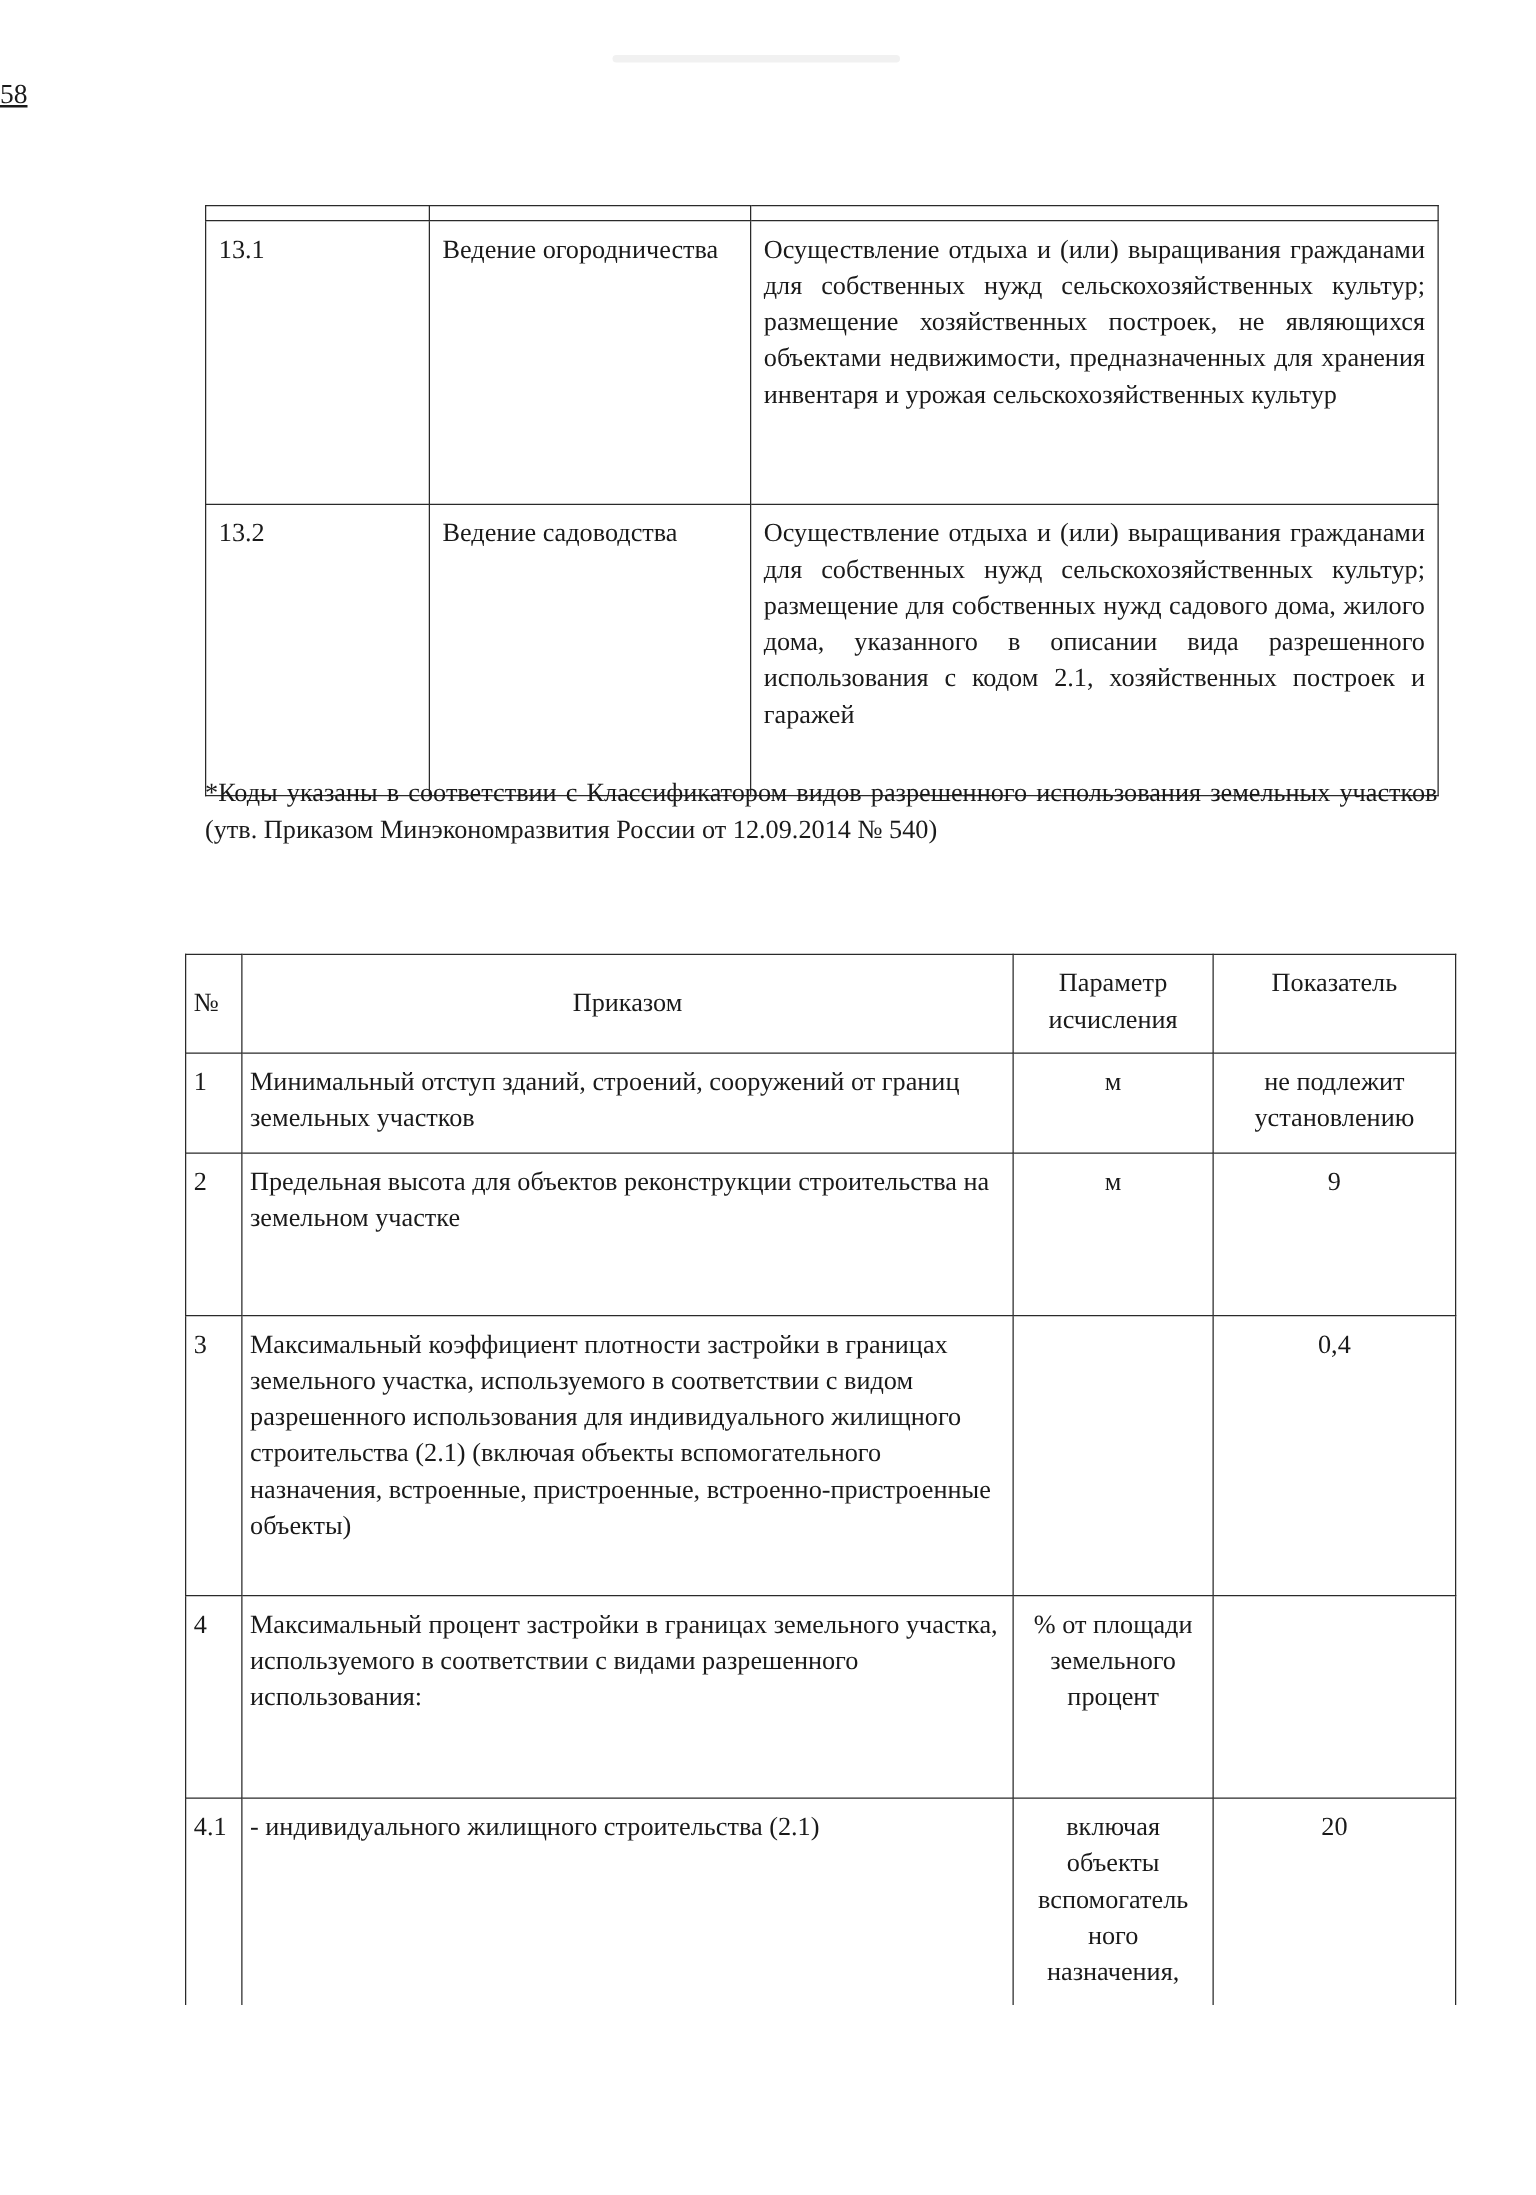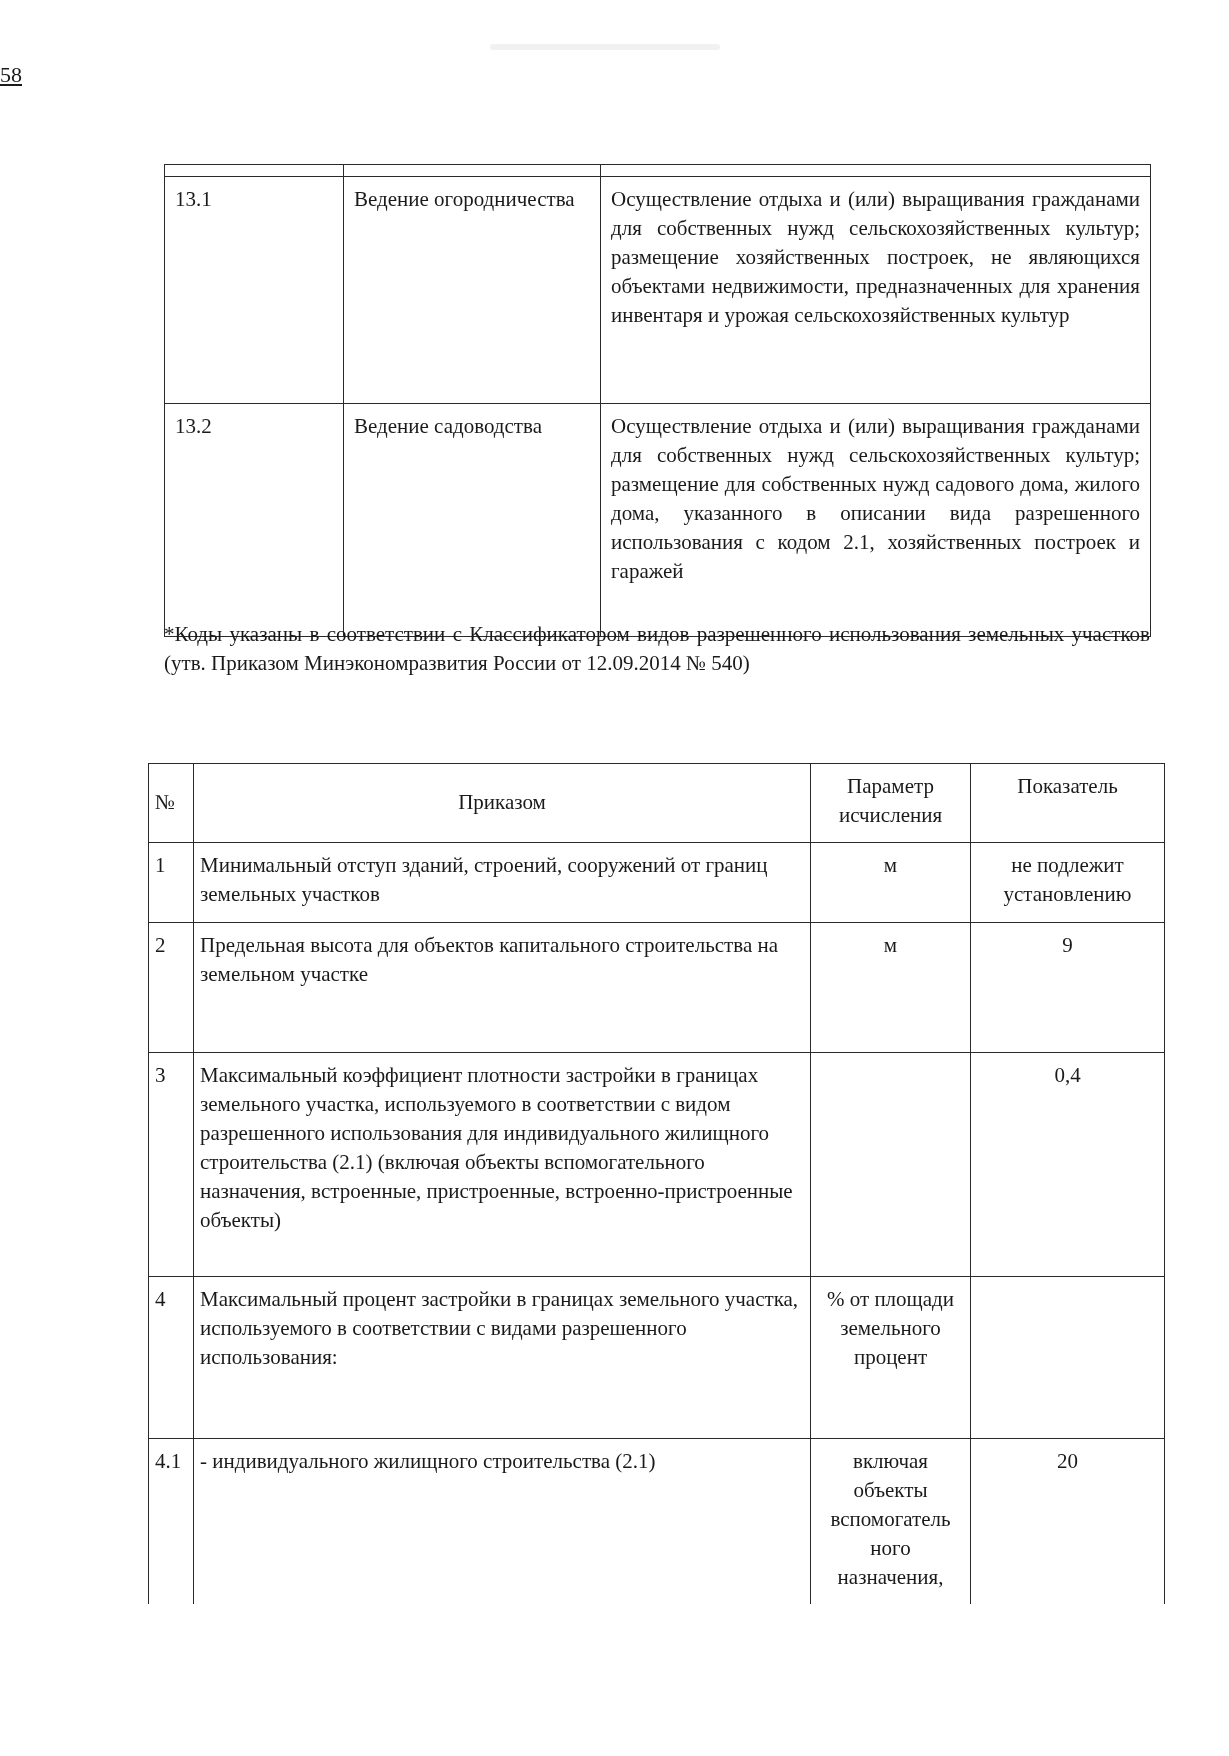--- a/index.html
+++ b/index.html
@@ -91,21 +91,21 @@
     <td class="center">Показатель</td>
   </tr>
   <tr style="height:80px">
     <td class="c-no">1</td>
     <td>Минимальный отступ зданий, строений, сооружений от границ земельных участков</td>
     <td class="center">м</td>
     <td class="center">не подлежит установлению</td>
   </tr>
   <tr style="height:130px">
     <td class="c-no">2</td>
-    <td>Предельная высота для объектов капитального строительства на земельном участке</td>
+    <td>Предельная высота для объектов реконструкции строительства на земельном участке</td>
     <td class="center">м</td>
     <td class="center">9</td>
   </tr>
   <tr style="height:224px">
     <td class="c-no">3</td>
     <td>Максимальный коэффициент плотности застройки в границах земельного участка, используемого в соответствии с видом разрешенного использования для индивидуального жилищного строительства (2.1) (включая объекты вспомогательного назначения, встроенные, пристроенные, встроенно-пристроенные объекты)</td>
     <td class="center"></td>
     <td class="center">0,4</td>
   </tr>
   <tr style="height:162px">

